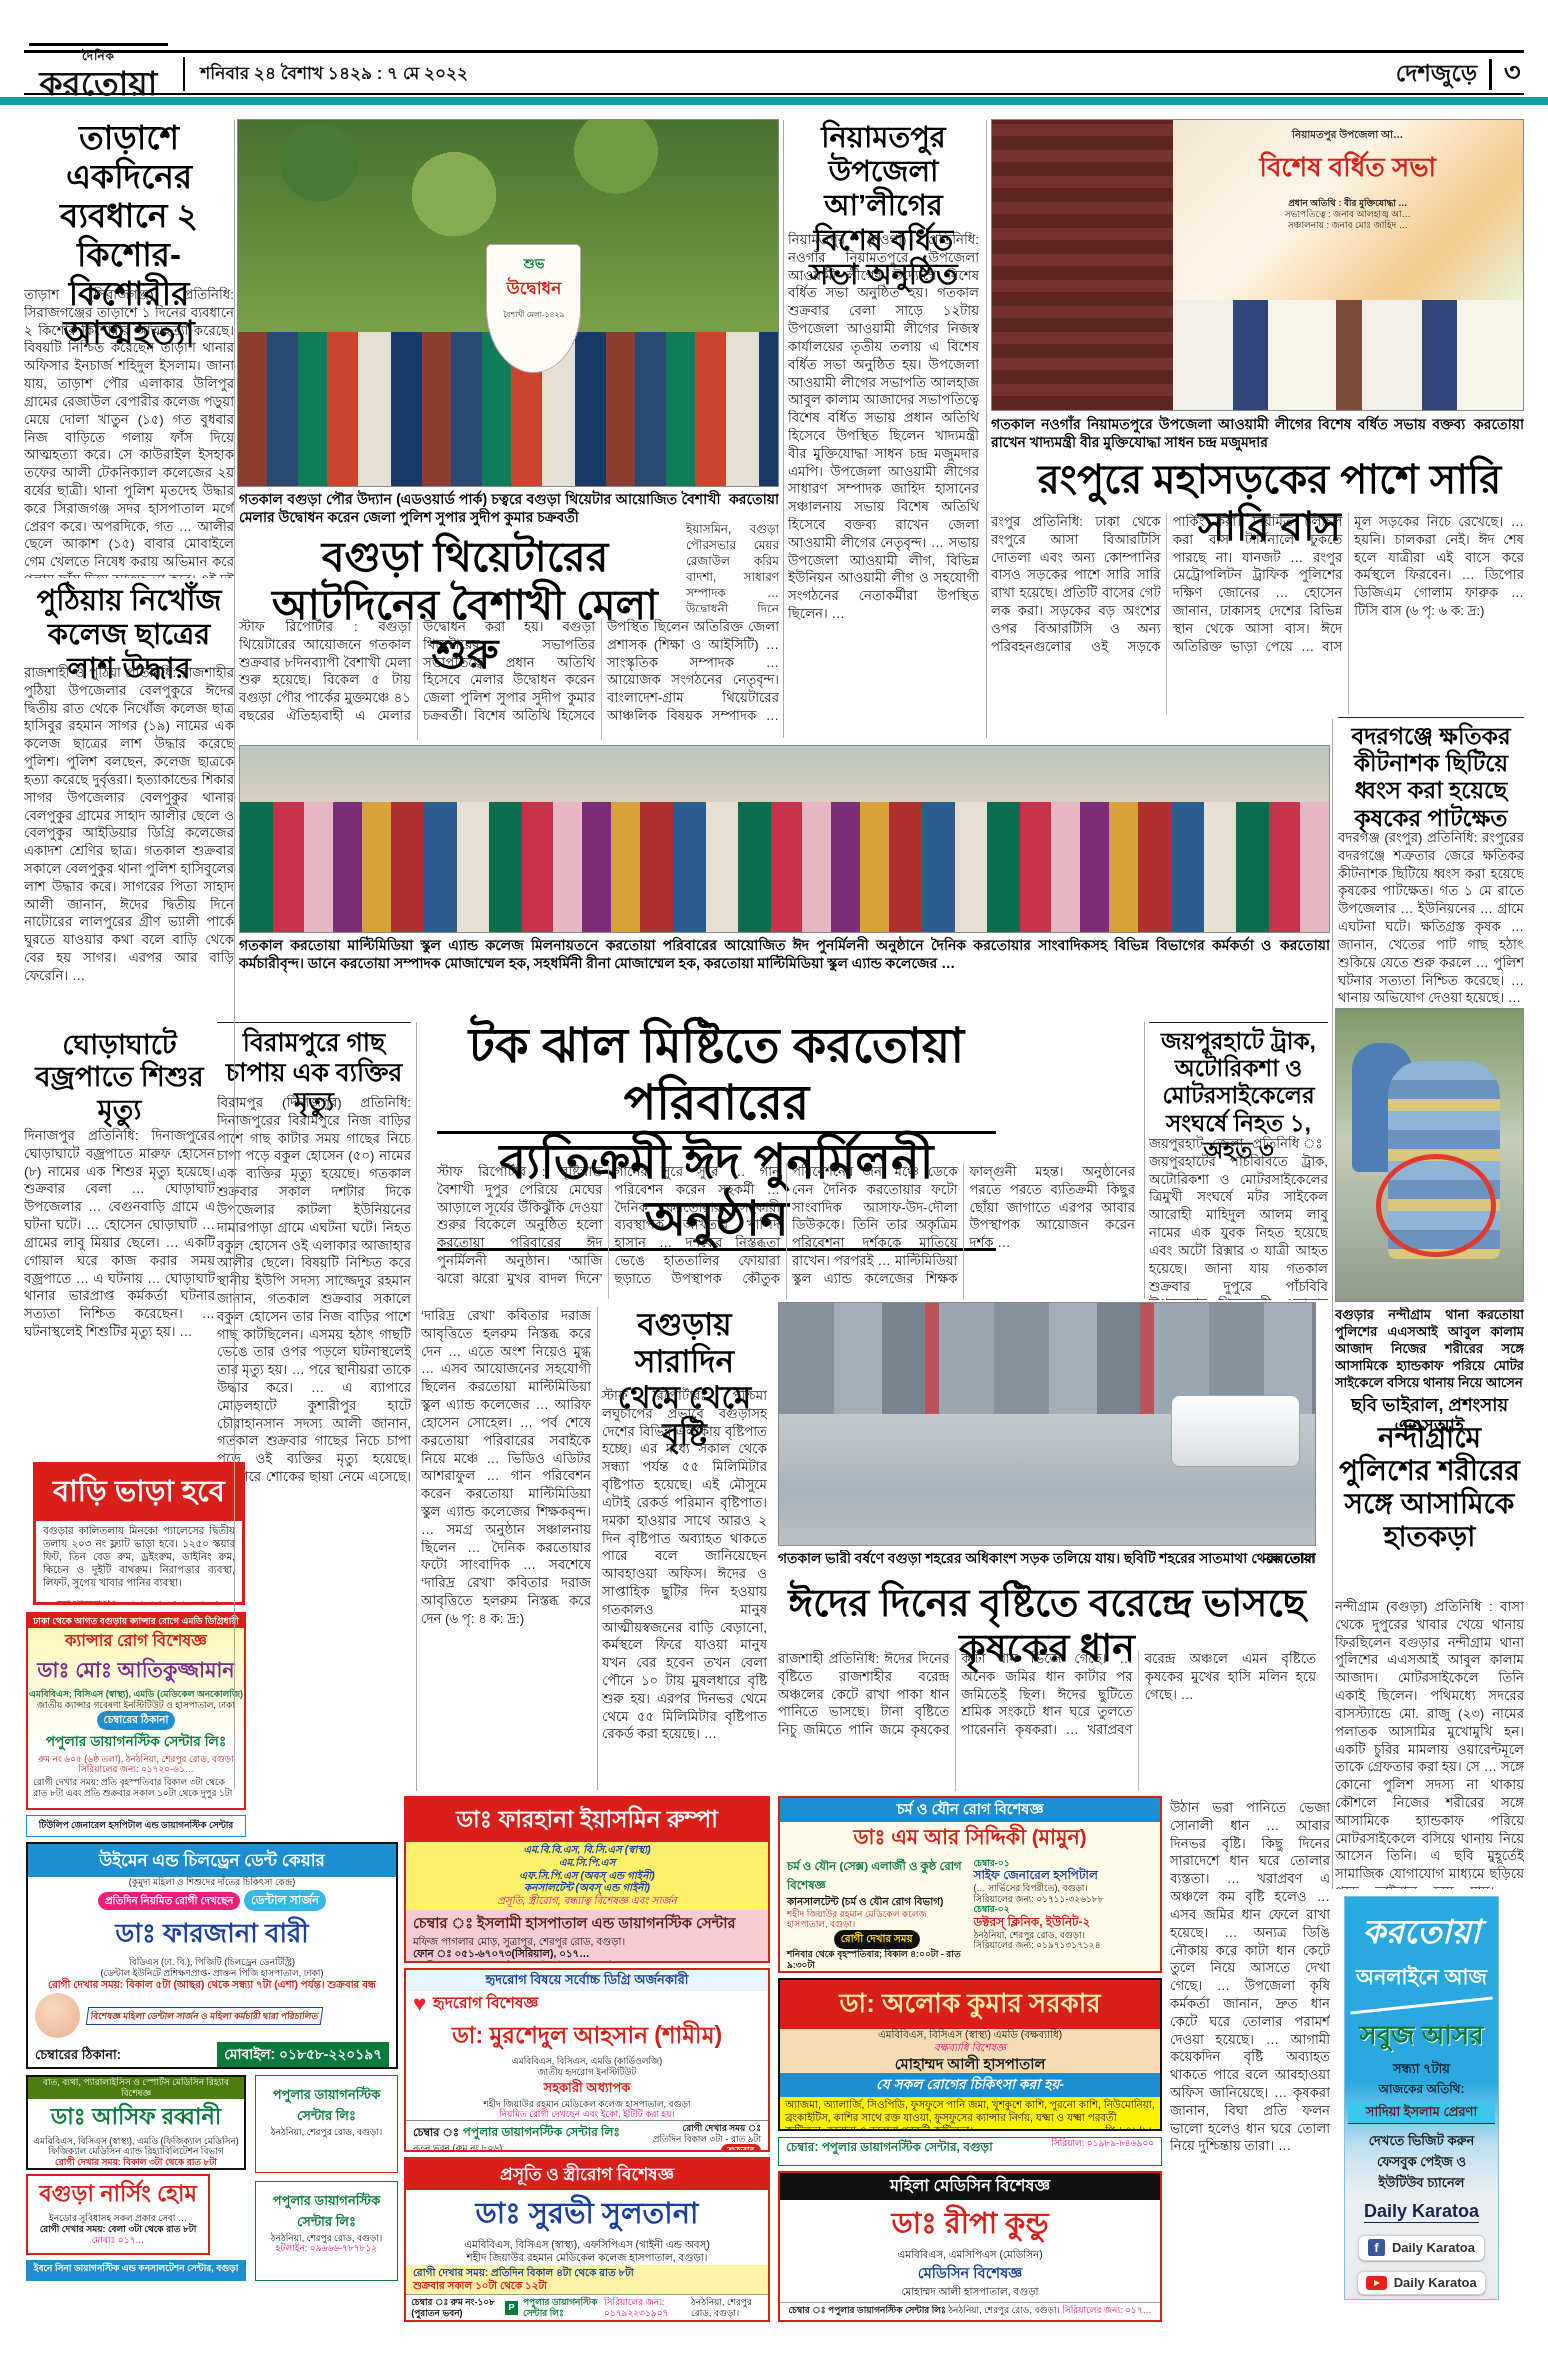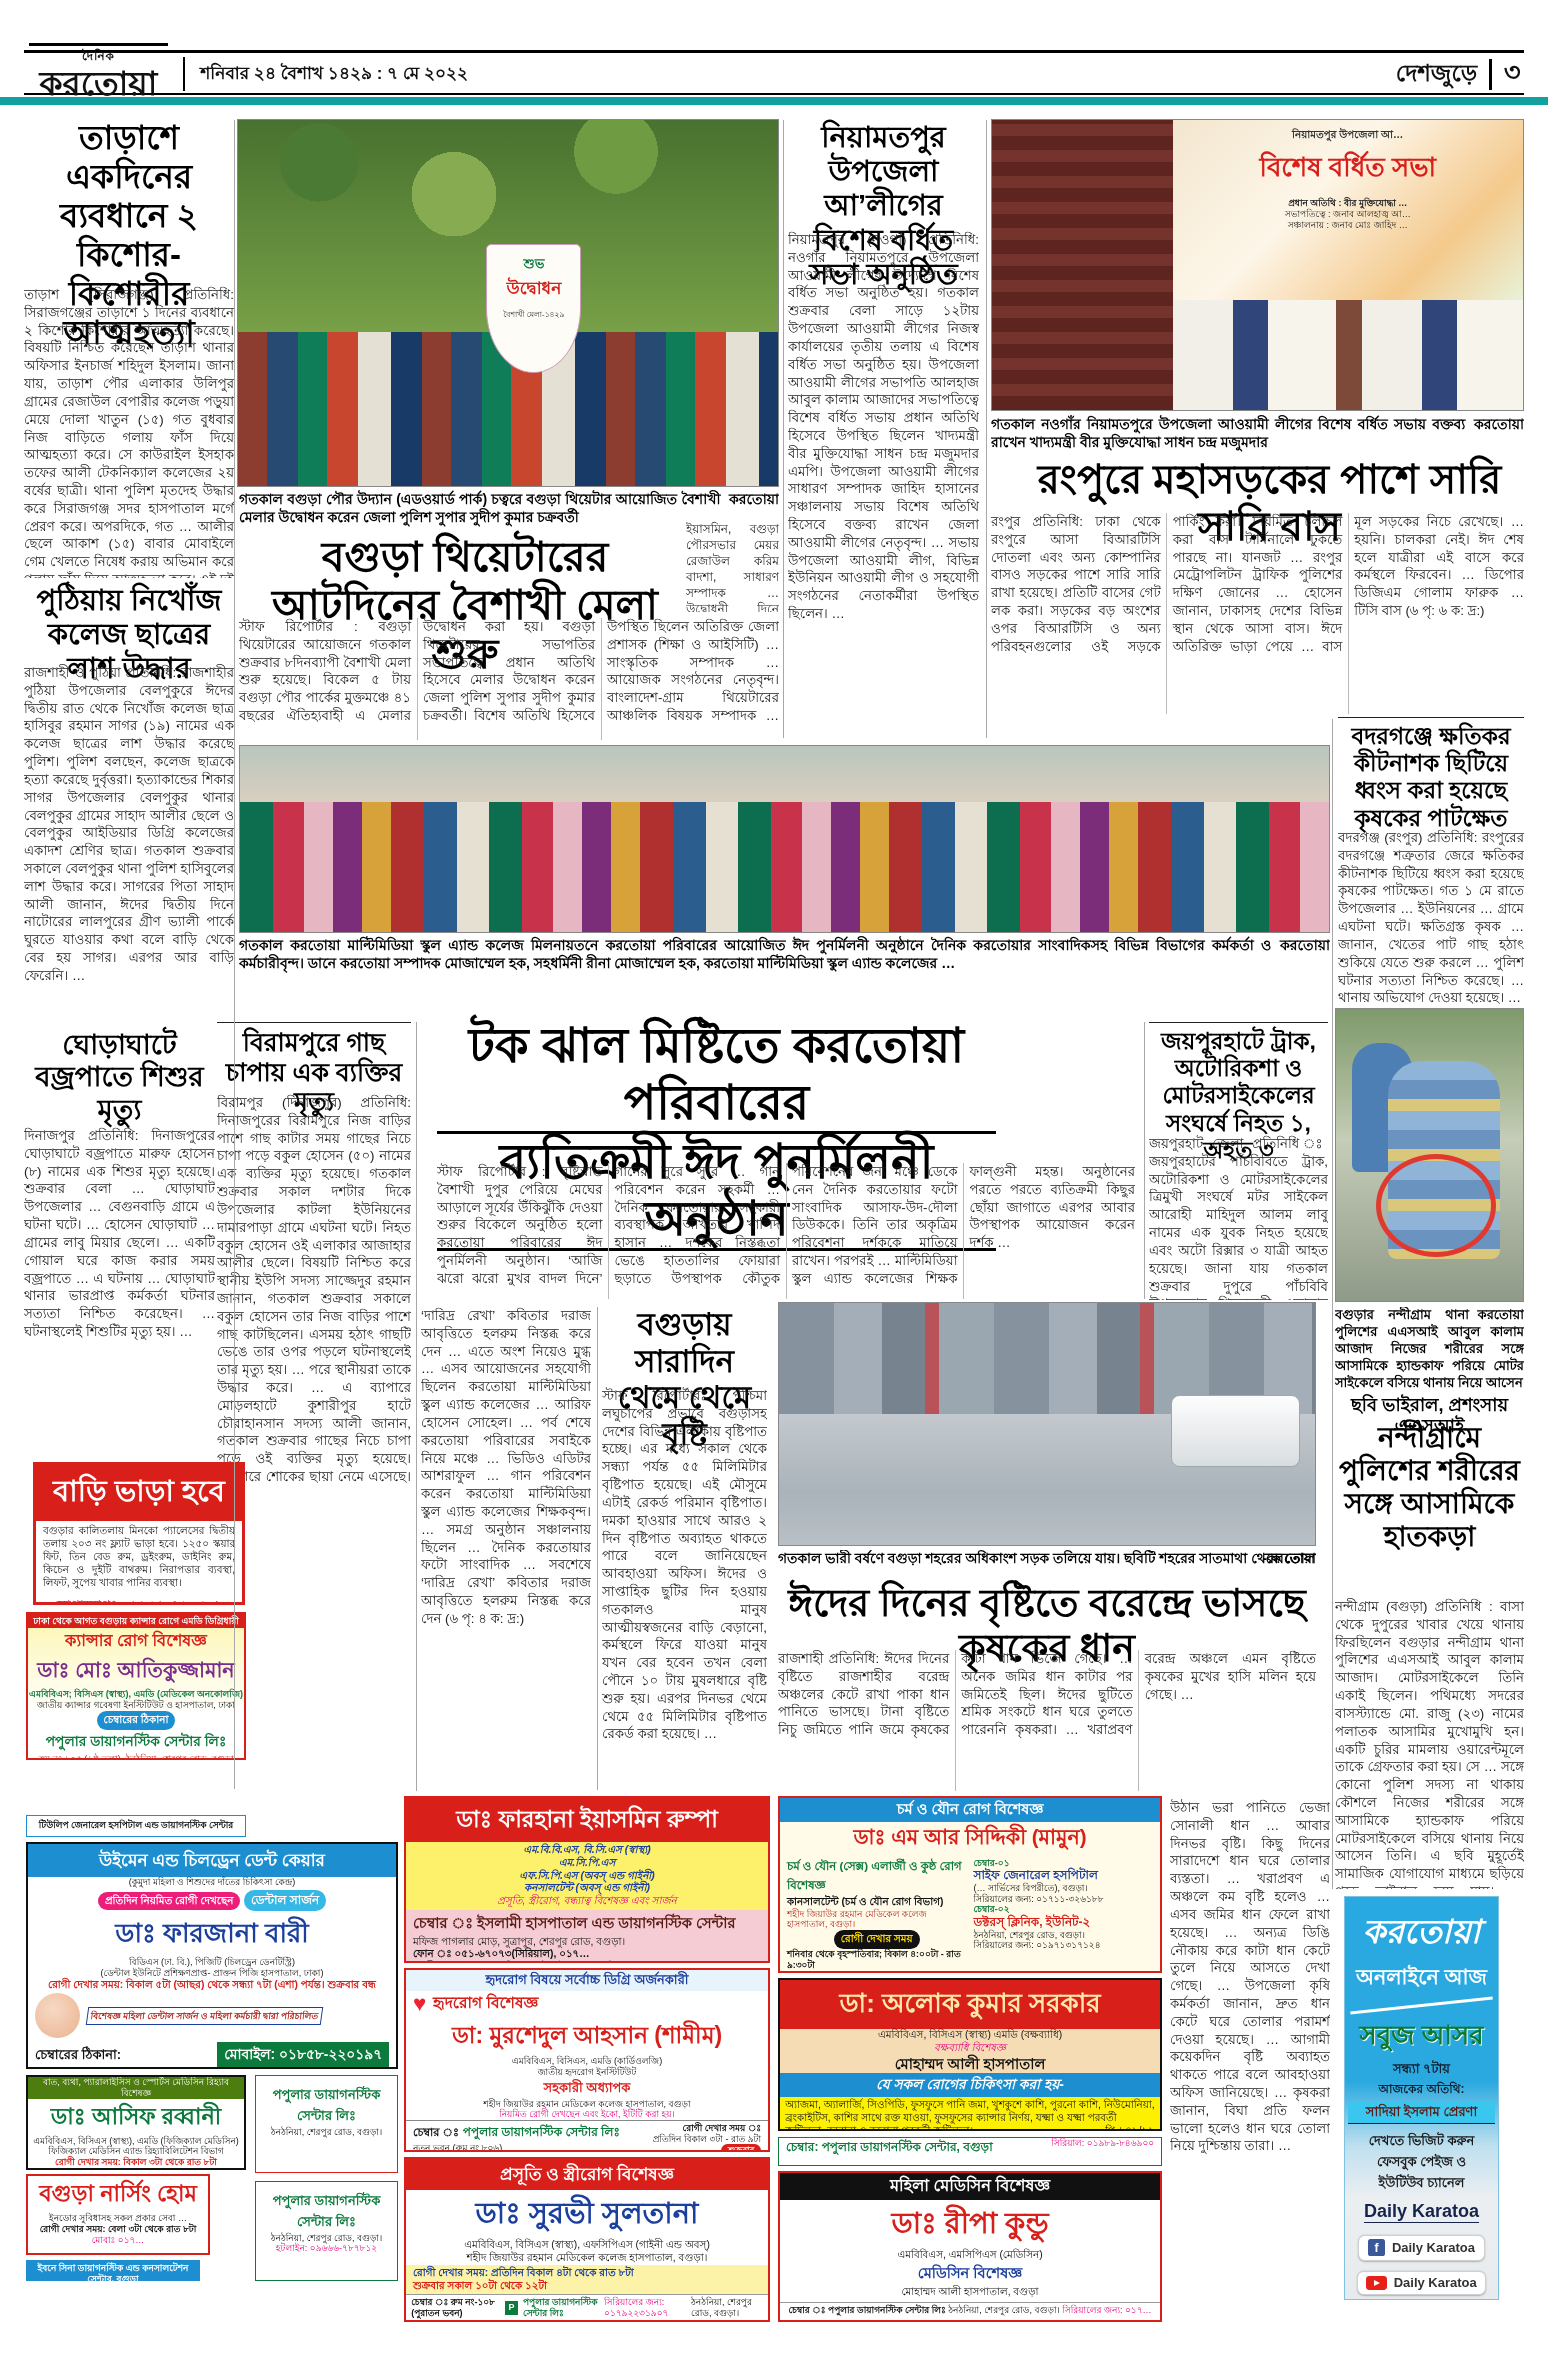--- a/index.html
+++ b/index.html
@@ -171,21 +171,21 @@
   <div class="abs hl" style="left:1335px;top:1395px;width:189px;font-size:18px">ছবি ভাইরাল, প্রশংসায় এএসআই</div>
   <div class="abs hl" style="left:1335px;top:1421px;width:189px;font-size:28px">নন্দীগ্রামে পুলিশের শরীরের সঙ্গে আসামিকে হাতকড়া</div>
   <div class="abs bt" style="left:1335px;top:1598px;width:189px;height:291px">নন্দীগ্রাম (বগুড়া) প্রতিনিধি : বাসা থেকে দুপুরের খাবার খেয়ে থানায় ফিরছিলেন বগুড়ার নন্দীগ্রাম থানা পুলিশের এএসআই আবুল কালাম আজাদ। মোটরসাইকেলে তিনি একাই ছিলেন। পথিমধ্যে সদরের বাসস্ট্যান্ডে মো. রাজু (২৩) নামের পলাতক আসামির মুখোমুখি হন। একটি চুরির মামলায় ওয়ারেন্টমূলে তাকে গ্রেফতার করা হয়। সে … সঙ্গে কোনো পুলিশ সদস্য না থাকায় কৌশলে নিজের শরীরের সঙ্গে আসামিকে হ্যান্ডকাফ পরিয়ে মোটরসাইকেলে বসিয়ে থানায় নিয়ে আসেন তিনি। এ ছবি মুহূর্তেই সামাজিক যোগাযোগ মাধ্যমে ছড়িয়ে পড়ে ভাইরাল হয়ে যায়। … নেটিজেনরা এএসআই আবুল কালাম আজাদের কর্তব্যনিষ্ঠার প্রশংসা করেন। …</div>
 
   <div class="abs ad" style="left:33px;top:1462px;width:212px;height:143px;border-width:3.4px;padding:0">
     <div class="ad-strip" style="font-size:29px;padding:3.4px 0">বাড়ি ভাড়া হবে</div>
     <div class="small" style="padding:4.3px 6.9px;text-align:justify">বগুড়ার কালিতলায় মিনকো প্যালেসের দ্বিতীয় তলায় ২০৩ নং ফ্ল্যাট ভাড়া হবে। ১২৫০ স্কয়ার ফিট, তিন বেড রুম, ড্রইংরুম, ডাইনিং রুম, কিচেন ও দুইটি বাথরুম। নিরাপত্তার ব্যবস্থা, লিফট, সুপেয় খাবার পানির ব্যবস্থা।</div>
     <div class="center magenta" style="font-size:13.8px">যোগাযোগঃ ০১৯৬১-৭৬০৫০৮</div>
   </div>
 
-  <div class="abs ad" style="left:26px;top:1612px;width:220px;height:148px;background:linear-gradient(180deg,#fdf6b0,#ffffff 70%)">
+  <div class="abs ad" style="left:26px;top:1612px;width:220px;height:198px;background:linear-gradient(180deg,#fdf6b0,#ffffff 70%)">
     <div class="ad-strip tiny" style="padding:1.7px">ঢাকা থেকে আগত বগুড়ায় ক্যান্সার রোগে এমডি ডিগ্রিধারী</div>
     <div class="center red-name" style="font-size:16.3px">ক্যান্সার রোগ বিশেষজ্ঞ</div>
     <div class="center purple-name" style="font-size:20.6px">ডাঃ মোঃ আতিকুজ্জামান</div>
     <div class="center green-name tiny">এমবিবিএস; বিসিএস (স্বাস্থ্য), এমডি (মেডিকেল অনকোলজি)</div>
     <div class="center tiny">জাতীয় ক্যান্সার গবেষণা ইনস্টিটিউট ও হাসপাতাল, ঢাকা</div>
     <div class="center"><span class="pill" style="background:#1d8fd1;color:#fff;font-size:10.3px">চেম্বারের ঠিকানা</span></div>
     <div class="center green-name" style="font-size:13.8px">পপুলার ডায়াগনস্টিক সেন্টার লিঃ</div>
     <div class="center tiny" style="color:#b0241d">রুম নং ৬০৫ (৬ষ্ঠ তলা), ঠনঠনিয়া, শেরপুর রোড, বগুড়া</div>
     <div class="center tiny" style="color:#b0241d">সিরিয়ালের জন্য: ০১৭২০-৬১…</div>
     <div class="tiny" style="padding:1.7px 5.2px">রোগী দেখার সময়: প্রতি বৃহস্পতিবার বিকাল ৩টা থেকে রাত ৮টা এবং প্রতি শুক্রবার সকাল ১০টা থেকে দুপুর ১টা</div>
@@ -223,21 +223,21 @@
     <div class="center tiny">ফিজিক্যাল মেডিসিন এ্যান্ড রিহ্যাবিলিটেশন বিভাগ</div>
     <div class="center tiny" style="color:#d81f1a;font-weight:bold">রোগী দেখার সময়: বিকাল ৩টা থেকে রাত ৮টা</div>
   </div>
 
   <div class="abs" style="left:26px;top:2174px;width:184px;height:81px;border:2.6px solid #d81f1a;overflow:hidden;text-align:center">
     <div class="red-name" style="font-size:22.4px">বগুড়া নার্সিং হোম</div>
     <div class="tiny">ইনডোর সুবিধাসহ সকল প্রকার সেবা …</div>
     <div class="tiny" style="font-weight:bold">রোগী দেখার সময়: বেলা ৩টা থেকে রাত ৮টা</div>
     <div class="tiny magenta">মোবাঃ ০১৭…</div>
   </div>
-  <div class="abs blue-strip tiny" style="left:26px;top:2260px;width:174px;height:20.6px;padding-top:3.4px;overflow:hidden">ইবনে সিনা ডায়াগনস্টিক এন্ড কনসালটেশন সেন্টার, বগুড়া</div>
+  <div class="abs blue-strip tiny" style="left:26px;top:2260px;width:220px;height:20.6px;padding-top:3.4px;overflow:hidden">ইবনে সিনা ডায়াগনস্টিক এন্ড কনসালটেশন সেন্টার, বগুড়া</div>
 
   <div class="abs" style="left:255px;top:2075px;width:143px;height:98px;border:1.7px solid #d81f1a;text-align:center;padding-top:8.6px;overflow:hidden">
     <div class="green-name" style="font-size:13px">পপুলার ডায়াগনস্টিক সেন্টার লিঃ</div>
     <div class="tiny">ঠনঠনিয়া, শেরপুর রোড, বগুড়া।</div>
   </div>
   <div class="abs" style="left:255px;top:2181px;width:143px;height:100px;border:1.7px solid #0b7a3c;text-align:center;padding-top:8.6px;overflow:hidden">
     <div class="green-name" style="font-size:13px">পপুলার ডায়াগনস্টিক সেন্টার লিঃ</div>
     <div class="tiny">ঠনঠনিয়া, শেরপুর রোড, বগুড়া।</div>
     <div class="tiny magenta">হটলাইন: ০৯৬৬৬-৭৮৭৮১২</div>
   </div>

